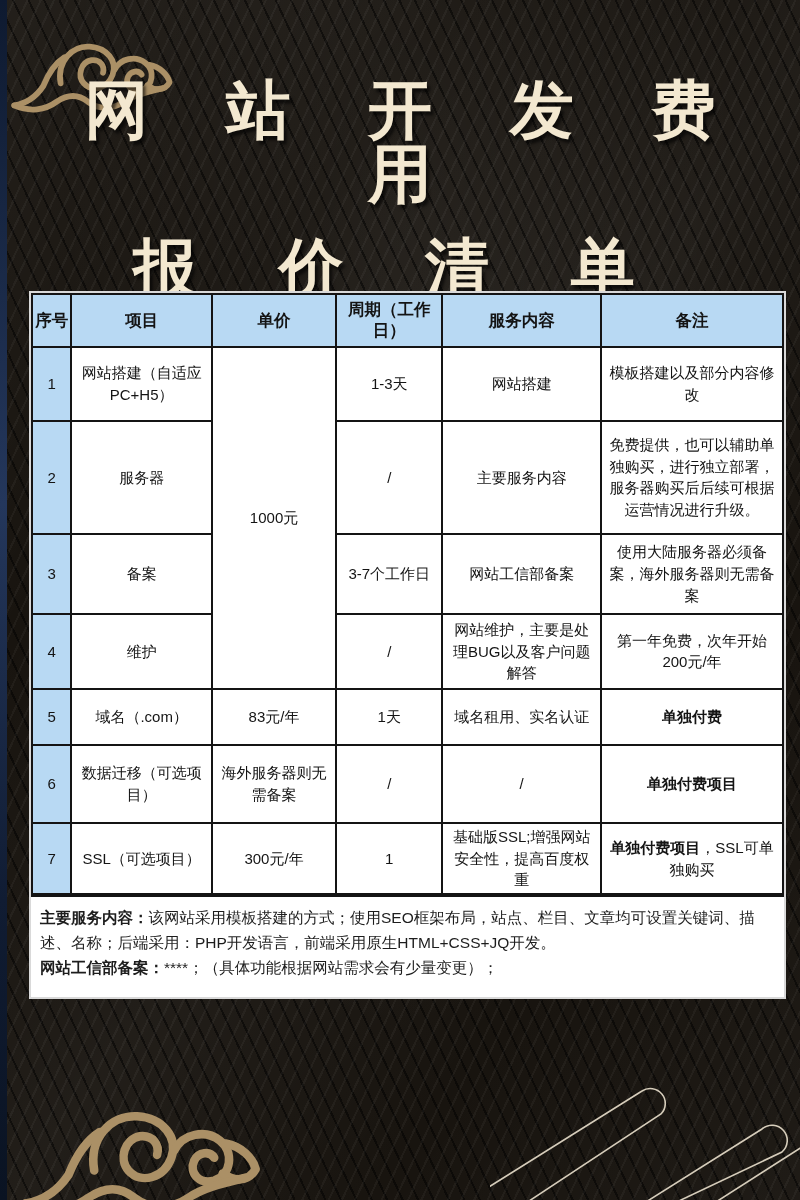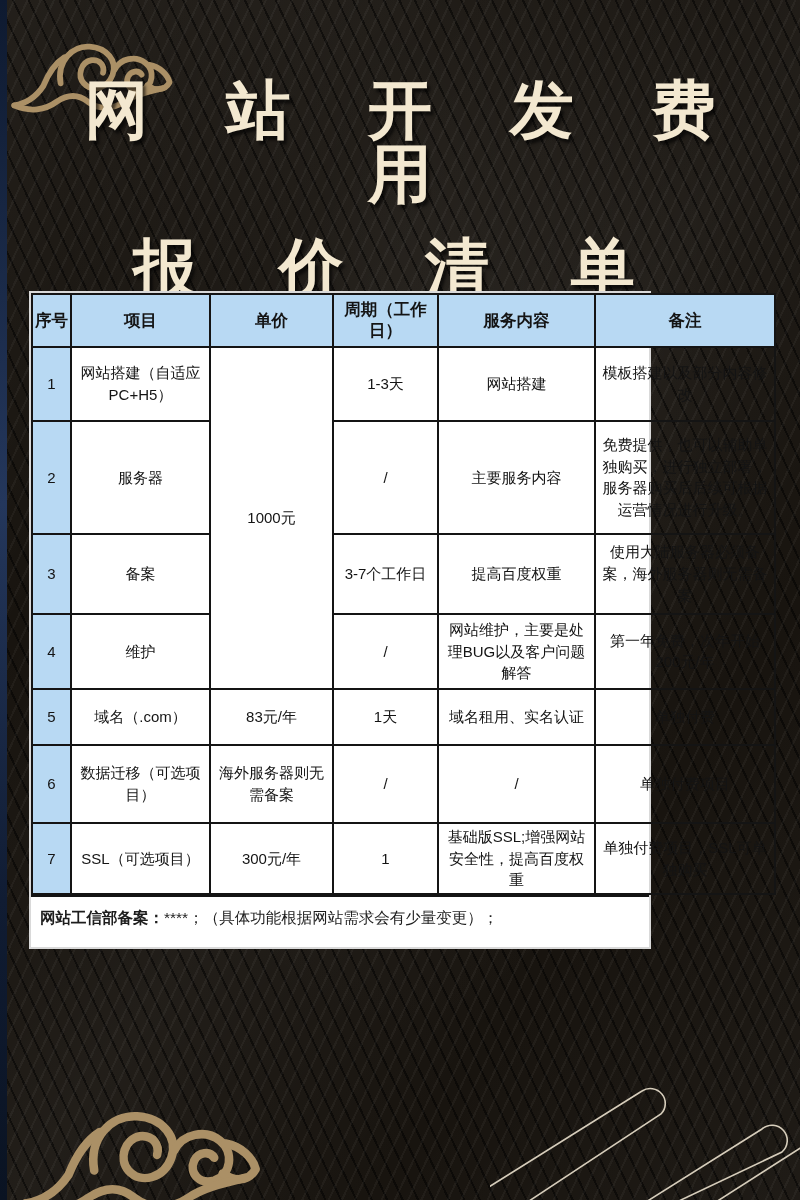--- a/index.html
+++ b/index.html
@@ -22,35 +22,35 @@
   
   .title{position:absolute;top:78px;left:0;right:0;text-align:center;color:#f3e8d0;font-weight:bold;}
   .title .l1{font-size:64px;letter-spacing:30px;padding-left:30px;line-height:1;text-shadow:3px 4px 3px rgba(0,0,0,.6);}
   .title .l2{font-size:64px;letter-spacing:32px;line-height:1;margin-top:30px;text-shadow:3px 4px 3px rgba(0,0,0,.6);}
   
   .cloud-top{position:absolute;left:8px;top:10px;width:165px;height:108px;}
   .cloud-bottom{position:absolute;left:16px;top:1062px;width:245px;height:160px;}
   .swoosh{position:absolute;right:0;bottom:0;width:310px;height:175px;}
   
   .table-wrap{
-    position:absolute;left:29px;top:291px;width:622px;
+    position:absolute;left:29px;top:291px;width:757px;
     background:#fff;border:2px solid #d9d9d9;box-sizing:border-box;
   }
   table.price{border-collapse:collapse;width:100%;table-layout:fixed;color:#141414;}
   table.price th, table.price td{
     border:2px solid #141414;
     text-align:center;vertical-align:middle;
     padding:2px 4px;line-height:1.45;font-size:15px;
     overflow:hidden;word-break:break-word;
   }
   table.price th{background:#b8d9f3;font-weight:bold;font-size:16.5px;line-height:1.3;padding:4px 2px;}
   td.no{background:#b8d9f3;}
   tr.hr{height:46px;} tr.r1{height:74px;} tr.r2{height:113px;} tr.r3{height:80px;}
   tr.r4{height:75px;} tr.r5{height:56px;} tr.r6{height:78px;} tr.r7{height:65px;}
-  td .rb{font-weight:normal;}
+  td .rb{font-weight:bold;}
   
   .notes{border-top:2px solid #141414;padding:9px 10px 16px 9px;font-size:15.5px;line-height:1.6;color:#1d1d1d;text-align:left;}
   .notes p{margin:0;}
   .notes b{font-weight:bold;}
 </style>
 </head>
 <body>
 
 <div class="poster">
   <div class="edge-strip"></div>
@@ -99,21 +99,21 @@
         <td class="no">2</td>
         <td>服务器</td>
         <td>/</td>
         <td>主要服务内容</td>
         <td><span class="rb"></span><span>免费提供，也可以辅助单独购买，进行独立部署，服务器购买后后续可根据运营情况进行升级。</span></td>
       </tr>
       <tr class="r3">
         <td class="no">3</td>
         <td>备案</td>
         <td>3-7个工作日</td>
-        <td>提高百度权重</td>
+        <td>网站工信部备案</td>
         <td><span class="rb"></span><span>使用大陆服务器必须备案，海外服务器则无需备案</span></td>
       </tr>
       <tr class="r4">
         <td class="no">4</td>
         <td>维护</td>
         <td>/</td>
         <td>网站维护，主要是处理BUG以及客户问题解答</td>
         <td><span class="rb"></span><span>第一年免费，次年开始200元/年</span></td>
       </tr>
       <tr class="r5">
@@ -137,20 +137,21 @@
         <td>SSL（可选项目）</td>
         <td>300元/年</td>
         <td>1</td>
         <td>基础版SSL;增强网站安全性，提高百度权重</td>
         <td><span class="rb">单独付费项目</span><span>，SSL可单独购买</span></td>
       </tr>
     </tbody>
       </table>
 
     <div class="notes">
+      <p><b>主要服务内容：</b><span>该网站采用模板搭建的方式；使用SEO框架布局，站点、栏目、文章均可设置关键词、描述、名称；后端采用：PHP开发语言，前端采用原生HTML+CSS+JQ开发。</span></p>
       <p><b>网站工信部备案：</b><span>****；（具体功能根据网站需求会有少量变更）；</span></p>
     </div>
   </div>
 
   <svg class="cloud-bottom" viewBox="0 0 170 112" fill="none" stroke="#ab9066" stroke-width="6" stroke-linecap="round" stroke-linejoin="round">
     <path d="M6,99 C18,97 28,91 36,79 C42,64 50,54 58,49"></path>
     <path d="M54,76 C50,53 66,37 84,38 C102,39 113,53 108,67 C103,81 87,86 78,76 C71,68 75,54 86,52 C95,51 100,58 98,65"></path>
     <path d="M110,62 C116,50 132,47 142,55 C152,63 150,79 138,83 C128,86 120,78 124,69 C127,63 135,62 138,67"></path>
     <path d="M146,57 C157,59 165,67 167,75 C162,84 152,84 144,78"></path>
     <path d="M6,99 C22,106 38,104 50,95 C62,87 72,87 82,95 C94,104 108,103 120,95 C132,87 148,84 160,81"></path>

